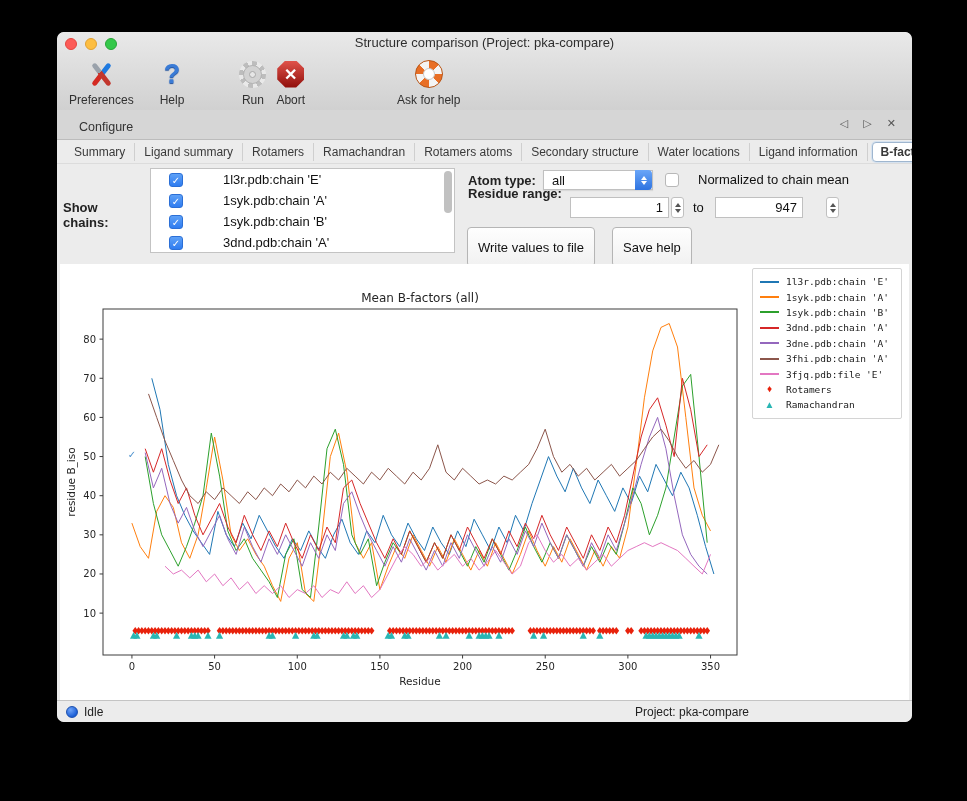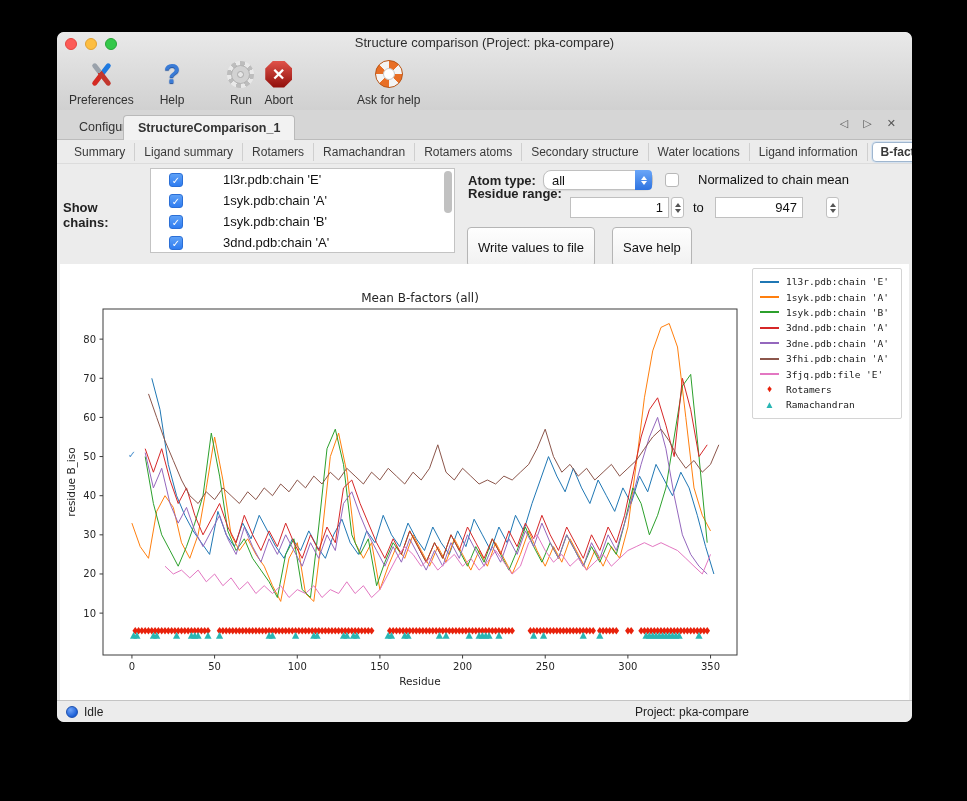--- a/index.html
+++ b/index.html
@@ -77,21 +77,21 @@
   .chain-row .cb { margin-right:40px; }
   .cb { width:14px; height:14px; border-radius:3px; background:linear-gradient(#5ea1f7,#2f7cf0);
         border:1px solid #2b6fd6; color:#fff; font-size:10px; line-height:13px; text-align:center; }
   .cb.off { background:#fff; border:1px solid #b8b8b8; color:transparent; }
   .chain-row .ctext { font-size:13px; color:#111; }
   .list-scroll { position:absolute; right:2px; top:2px; width:8px; height:81px; }
   .list-thumb { position:absolute; top:0; width:8px; height:42px; border-radius:4px; background:#c1c1c1; }
 
   .ctl-label { position:absolute; font-size:13px; font-weight:bold; color:#222; }
   .dropdown { position:absolute; left:486px; top:6px; width:110px; height:20px; background:#fff;
-              border:1px solid #c0c0c0; border-radius:8px; font-size:13px; color:#111;
+              border:1px solid #c0c0c0; border-radius:0; font-size:13px; color:#111;
               display:flex; align-items:center; padding-left:8px;
               box-shadow:0 1px 1px rgba(0,0,0,.08); }
   .dd-cap { position:absolute; right:0; top:-1px; width:17px; height:20px; border-radius:0 4px 4px 0;
             background:linear-gradient(#6aa6f8,#2e73e0); display:flex; flex-direction:column;
             align-items:center; justify-content:center; gap:1px; }
   .dd-cap .up { width:0;height:0;border-left:3.5px solid transparent;border-right:3.5px solid transparent;border-bottom:4px solid #fff; }
   .dd-cap .dn { width:0;height:0;border-left:3.5px solid transparent;border-right:3.5px solid transparent;border-top:4px solid #fff; }
 
   .norm-check { position:absolute; left:608px; top:8px; display:flex; align-items:center; gap:19px; }
   .norm-check .nlabel { font-size:13px; color:#111; }
@@ -147,44 +147,43 @@
             </div>
           </div>
         <div class="tlabel">Preferences</div>
       </div>
       <div class="tool" style="margin-left:26px">
         <div class="ticon">
             <div class="help-ic">?</div>
           </div>
         <div class="tlabel">Help</div>
       </div>
-      <div class="tool" style="margin-left:43px">
+      <div class="tool" style="margin-left:55px">
         <div class="ticon">
             <div class="gear-ic"></div>
           </div>
         <div class="tlabel">Run</div>
       </div>
       <div class="tool" style="margin-left:10px">
         <div class="ticon">
             <div class="abort-ic">✕</div>
           </div>
         <div class="tlabel">Abort</div>
       </div>
-      <div class="tool" style="margin-left:64px">
+      <div class="tool" style="margin-left:92px">
         <div class="ticon">
             <div class="buoy-ic"></div>
           </div>
         <div class="tlabel">Ask for help</div>
       </div>
     </div>
   </div>
 
   <div class="doctabs">
     <div class="doctab" style="left:8px">Configure</div>
-    <div class="doctab active" style="left:66px">StructureComparison_1</div>
     <div class="doctab-arrows">◁ ▷ ✕</div>
   </div>
 
   <div class="subtabs">
     <span class="subtab" style="margin-left:8px">Summary</span>
     <span class="subtab">Ligand summary</span>
     <span class="subtab">Rotamers</span>
     <span class="subtab">Ramachandran</span>
     <span class="subtab">Rotamers atoms</span>
     <span class="subtab">Secondary structure</span>

